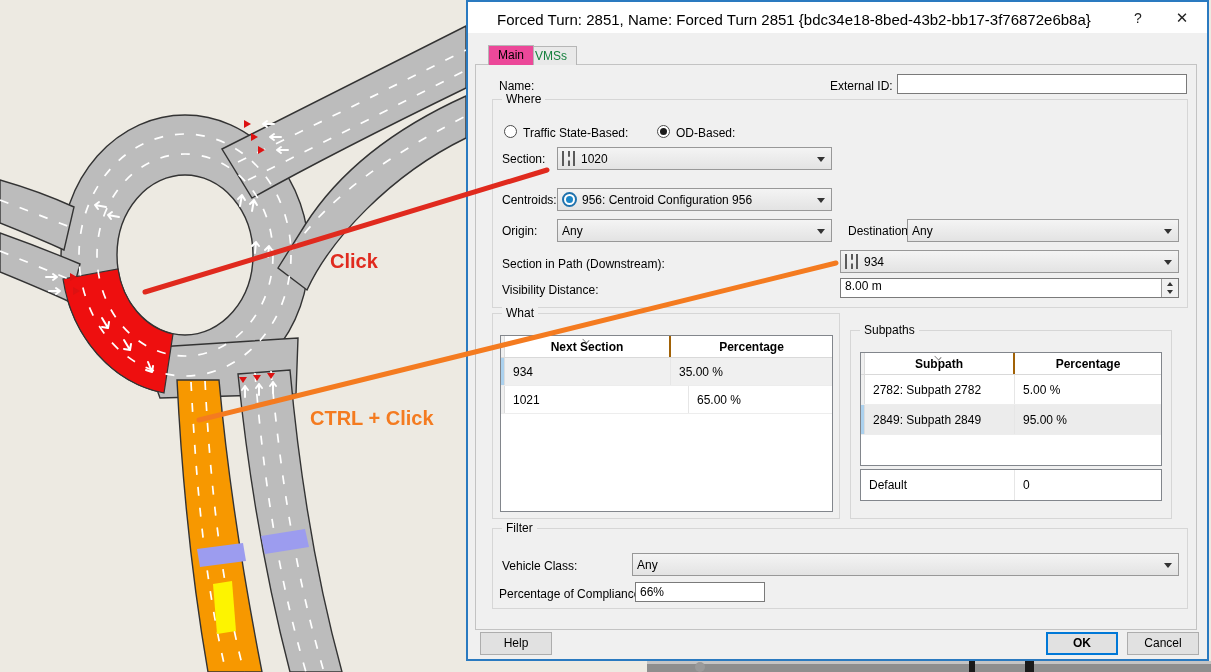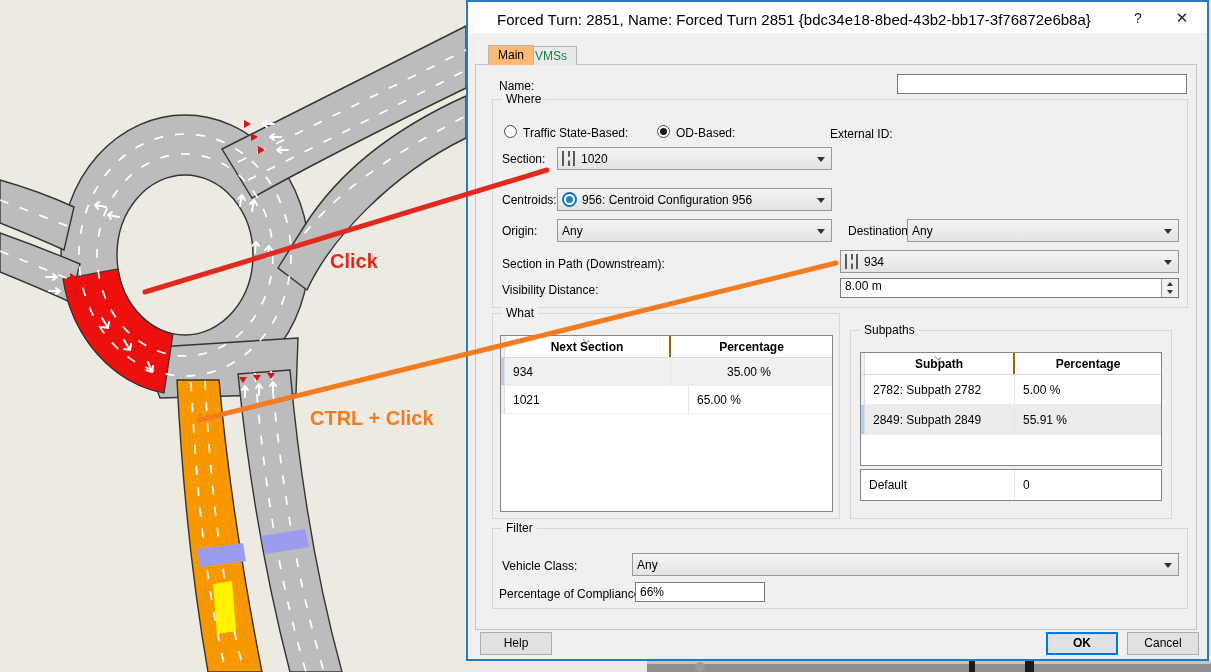--- a/index.html
+++ b/index.html
@@ -13,21 +13,21 @@
             background:#f0f0f0; border:2px solid #2a7ac0; font-size:12px; color:#000; }
   #titlebar { position:absolute; left:0; top:0; width:100%; height:31px; background:#ffffff; }
   #title-text { position:absolute; left:29px; top:9px; font-size:15px; white-space:nowrap; }
   .cap-btn { position:absolute; top:6px; width:22px; height:20px; text-align:center;
              font-size:14px; color:#222; line-height:20px; cursor:default; }
   #help-glyph { right:58px; }
   #close-glyph { right:14px; font-size:15px; }
 
   .tab { position:absolute; top:44px; height:19px; padding:2px 9px 0 9px; font-size:12px;
          border:1px solid #b6b6b6; border-bottom:none; }
-  .tab.active { left:20px; background:#fdba74; height:20px; top:43px; z-index:3; }
+  .tab.active { left:20px; background:#ec4899; height:20px; top:43px; z-index:3; }
   .tab.inactive { left:57px; background:#e9e9e9; color:#15803d; z-index:1; }
   #tab-panel { position:absolute; left:7px; top:62px; width:722px; height:566px;
                border:1px solid #c3c3c3; background:#f0f0f0; }
 
   .lbl { position:absolute; white-space:nowrap; font-size:12px; }
   .tbox { position:absolute; height:20px; background:#fff; border:1px solid #7a7a7a;
           font-size:12px; font-family:"Liberation Sans",sans-serif; padding:0 4px; }
   .gbox { position:absolute; border:1px solid #d6d6d6; }
   .glabel { position:absolute; top:-8px; left:9px; background:#f0f0f0; padding:0 4px; font-size:12px; }
 
@@ -166,21 +166,21 @@
       <span id="title-text">Forced Turn: 2851, Name: Forced Turn 2851  {bdc34e18-8bed-43b2-bb17-3f76872e6b8a}</span>
       <span id="help-glyph" class="cap-btn">?</span>
       <span id="close-glyph" class="cap-btn">✕</span>
     </div>
 
     <div class="tab active">Main</div>
     <div class="tab inactive">VMSs</div>
     <div id="tab-panel"></div>
 
     <span class="lbl" style="left:31px; top:77px;">Name:</span>
-    <span class="lbl" style="left:362px; top:77px;margin-top:48px;">External ID:</span>
+    <span class="lbl" style="left:362px; top:77px;">External ID:</span>
     <input class="tbox" style="left: 429px; top: 72px; width: 290px;" value="">
 
     <div class="gbox" style="left:24px; top:97px; width:696px; height:209px;">
       <span class="glabel">Where</span>
     </div>
     <span class="radio" style="left:36px; top:123px;"></span>
     <span class="lbl" style="left:55px; top:124px;">Traffic State-Based:</span>
     <span class="radio checked" style="left:189px; top:123px;"></span>
     <span class="lbl" style="left:208px; top:124px;">OD-Based:</span>
 
@@ -239,21 +239,21 @@
           <span class="sortmark"></span>
           <span>Next Section</span>
         </div>
         <div class="th" style="flex:1;">
           <span>Percentage</span>
         </div>
       </div>
       <div class="trow sel" style="height:28px; background:#f0f0f0;">
         <div class="gut"></div>
         <div class="td" style="width:166px;">934</div>
-        <div class="td" style="flex:1;margin-left:48px;">35.00 %</div>
+        <div class="td" style="flex:1;">35.00 %</div>
       </div>
       <div class="trow" style="height:28px;">
         <div class="gut"></div>
         <div class="td" style="width:184px;">1021</div>
         <div class="td" style="flex:1;">65.00 %</div>
       </div>
     </div>
 
     <div class="gbox" style="left:382px; top:328px; width:322px; height:189px;">
       <span class="glabel">Subpaths</span>
@@ -270,21 +270,21 @@
         </div>
       </div>
       <div class="trow" style="height:30px;">
         <div class="gut"></div>
         <div class="td" style="width:150px;">2782: Subpath 2782</div>
         <div class="td" style="flex:1;">5.00 %</div>
       </div>
       <div class="trow sel" style="height:30px; background:#ececec;">
         <div class="gut"></div>
         <div class="td" style="width:150px;">2849: Subpath 2849</div>
-        <div class="td" style="flex:1;">55.91 %</div>
+        <div class="td" style="flex:1;">95.00 %</div>
       </div>
     </div>
     <div class="tbl" style="left:392px; top:467px; width:302px; height:32px;">
       <div class="trow" style="height:30px; border-bottom:none;">
         <div class="td" style="width:154px;">Default</div>
         <div class="td" style="flex:1;">0</div>
       </div>
     </div>
 
     <div class="gbox" style="left:24px; top:526px; width:696px; height:81px;">

